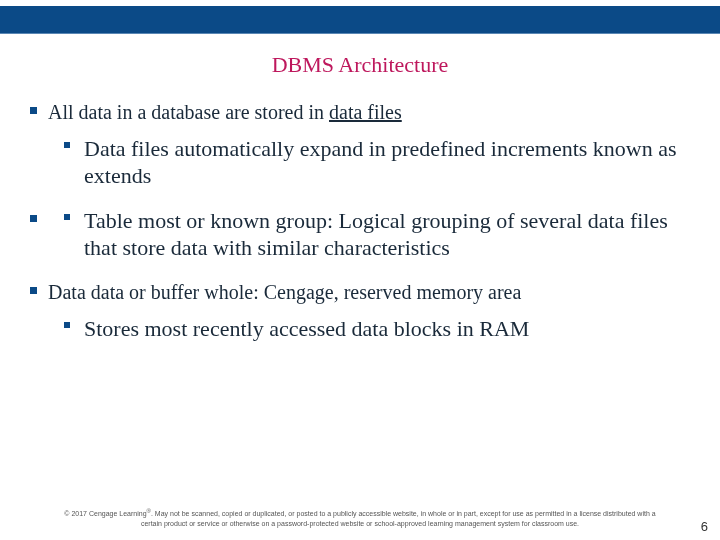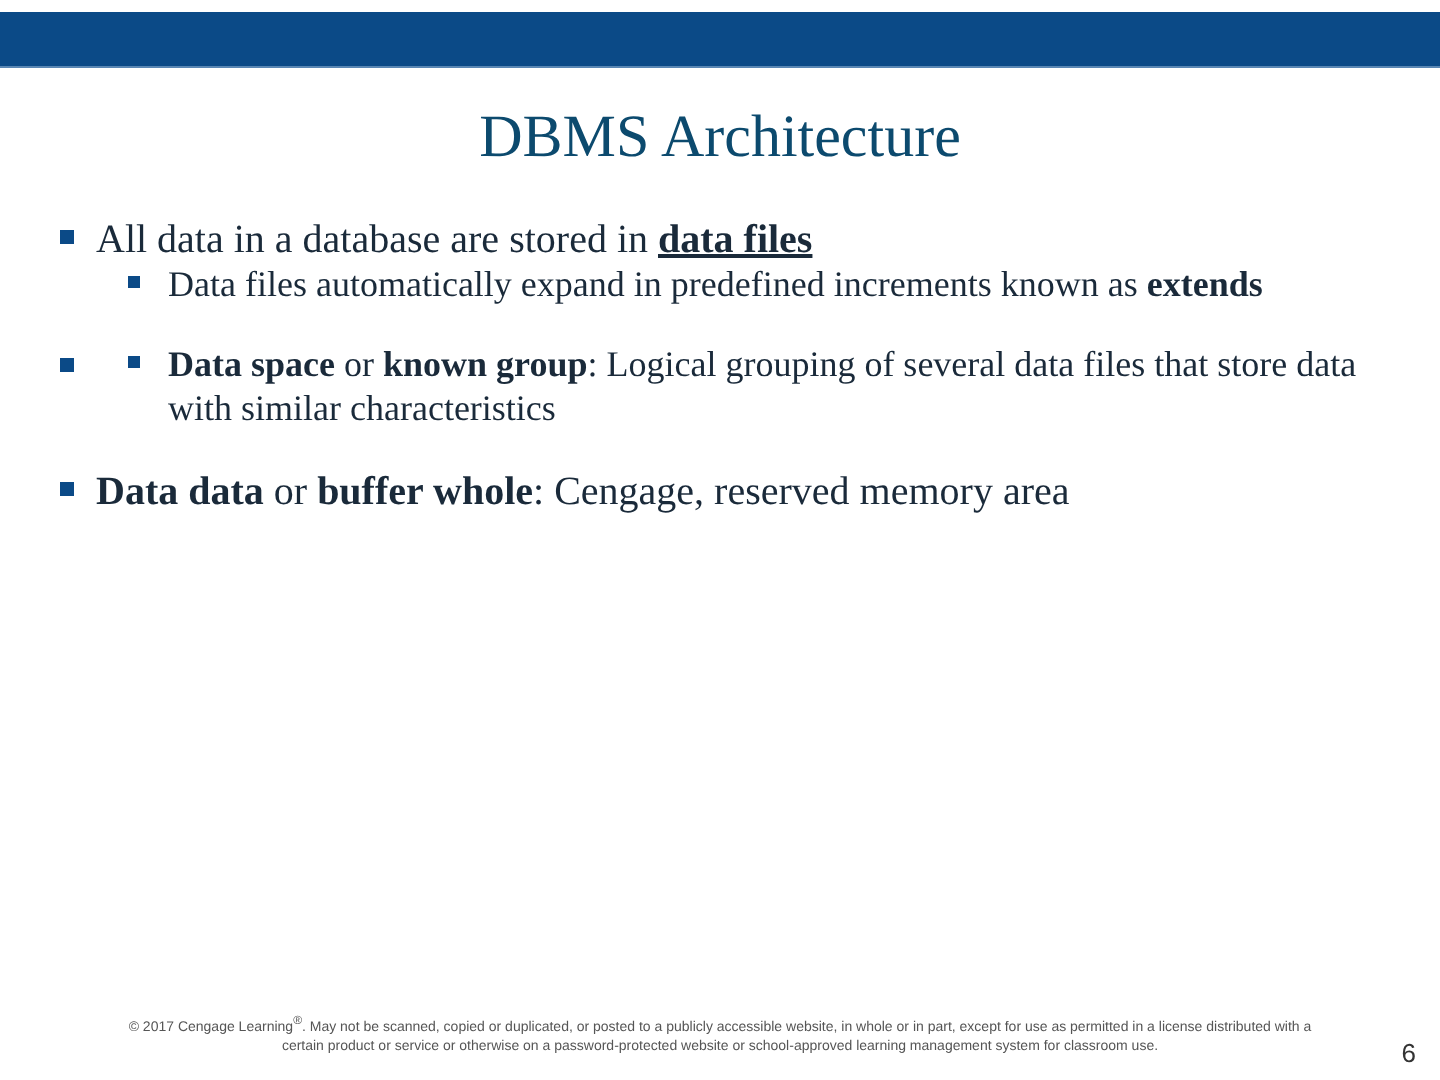--- a/index.html
+++ b/index.html
@@ -17,23 +17,23 @@
   }
   .top-bar {
     width: 100%;
     height: 28px;
     background: #0b4a87;
     border-top: 2px solid #0b4a87;
     border-bottom: 1px solid #5a87b4;
   }
   .title {
     text-align: center;
-    font-size: 30px;
+    font-size: 22px;
     font-weight: 400;
-    color: #0c4a6e;
+    color: #be185d;
     margin-top: 18px;
     margin-bottom: 22px;
     font-family: Georgia, 'Times New Roman', serif;
   }
   .content {
     padding: 0 28px 0 28px;
     color: #1a2a3a;
   }
   ul.level1 {
     list-style: none;
@@ -49,40 +49,40 @@
     content: "";
     position: absolute;
     left: 2px;
     top: 7px;
     width: 7px;
     height: 7px;
     background: #0b4a87;
   }
   ul.level2 {
     list-style: none;
-    font-size: 18px;
-    margin-top: 0;
+    font-size: 22px;
+    margin-top: 12px;
     line-height: 1.22;
   }
   ul.level2 > li {
     position: relative;
     padding-left: 22px;
     margin-left: 14px;
     margin-bottom: 6px;
   }
   ul.level2 > li::before {
     content: "";
     position: absolute;
     left: 2px;
     top: 6px;
     width: 6px;
     height: 6px;
     background: #0b4a87;
   }
-  .b { font-weight: bold; }
+  .b { font-weight: normal; }
   .u { text-decoration: underline; }
   .footer {
     position: absolute;
     bottom: 12px;
     left: 0;
     width: 100%;
     padding: 0 30px;
     font-family: Arial, sans-serif;
     font-size: 7px;
     color: #555;
@@ -116,27 +116,32 @@
       <ul class="level2">
         <li>
           <span>Data files automatically expand in predefined increments known as </span><span class="b">extends</span>
         </li>
       </ul>
     </li>
 
     <li>
       <ul class="level2">
         <li>
-          <span class="b">Data space</span><span> or </span><span class="b">known group</span><span>: Logical grouping of several data files that store data with similar characteristics</span>
+          <span class="b">Table most</span><span> or </span><span class="b">known group</span><span>: Logical grouping of several data files that store data with similar characteristics</span>
         </li>
       </ul>
     </li>
 
     <li>
       <span class="b">Data data</span><span> or </span><span class="b">buffer whole</span><span>: Cengage, reserved memory area</span>
+      <ul class="level2">
+        <li>
+          <span>Stores most recently accessed data blocks in RAM</span>
+        </li>
+      </ul>
     </li>
 
   </ul>
 </div>
 
 <div class="footer">
   <span>© 2017 Cengage Learning</span><sup>®</sup><span>. May not be scanned, copied or duplicated, or posted to a publicly accessible website, in whole or in part, except for use as permitted in a license distributed with a</span><br>
   <span>certain product or service or otherwise on a password-protected website or school-approved learning management system for classroom use.</span>
 </div>
 

